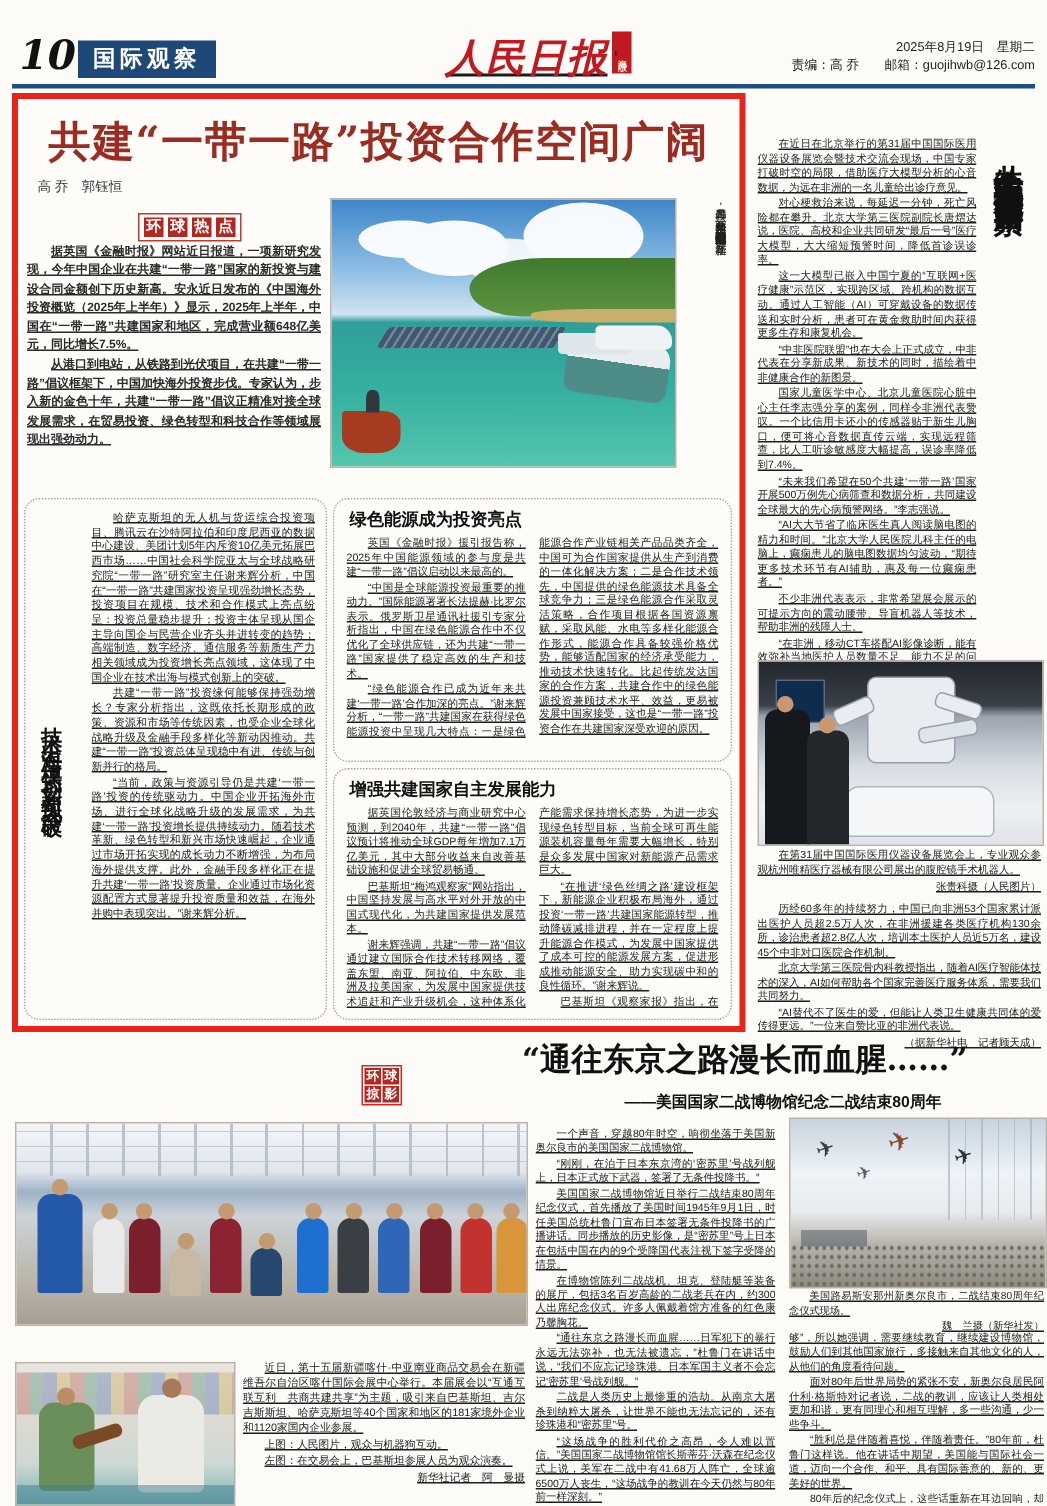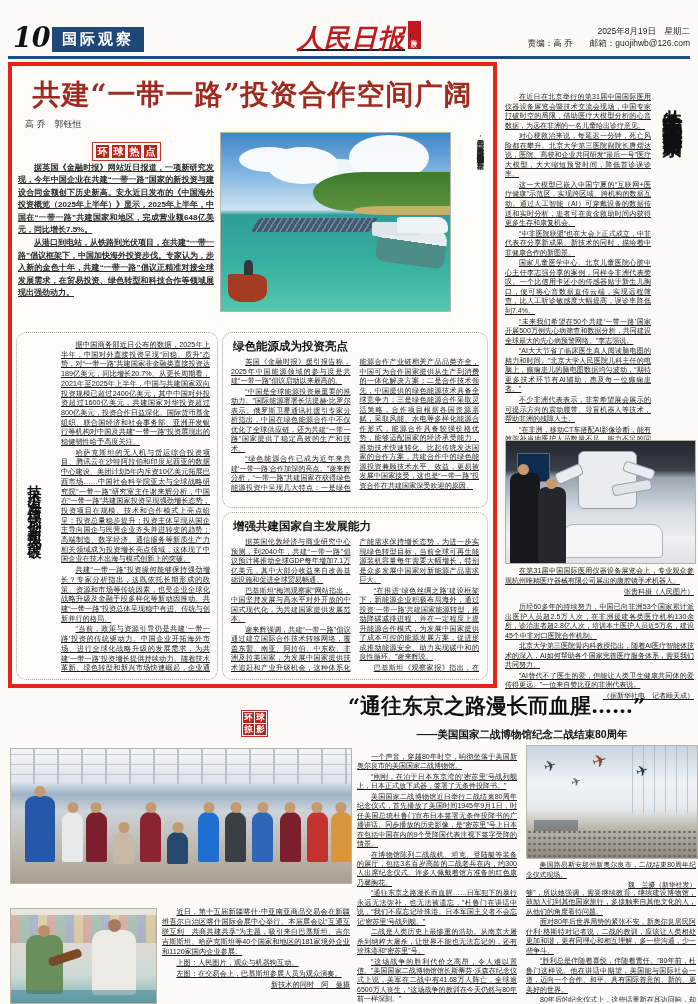--- a/index.html
+++ b/index.html
@@ -139,21 +139,20 @@
       <div class="solar"></div>
       <div class="boat-a"></div>
       <div class="boat-b"></div>
       <div class="boat-red"></div>
     </div>
     <div class="vcaption">二〇二四年六月，在马来西亚沙捞越，由中国能建广东省电力设计研究院有限公司承建的漂浮光伏发电项目正在建设中。（新华社发）</div>
 
     <div class="secbox sec1">
       <div class="sec1-title">技术出海与模式创新实现突破</div>
       <div class="sec1-text txt">
-        <p>据中国商务部近日公布的数据，2025年上半年，中国对外直接投资呈现“回稳、质升”态势，对“一带一路”共建国家非金融类直接投资达189亿美元，同比增长20.7%。从更长周期看，2021年至2025年上半年，中国与共建国家双向投资规模已超过2400亿美元，其中中国对外投资超过1600亿美元，共建国家对华投资超过800亿美元，投资合作日益深化。国际货币基金组织、联合国经济和社会事务部、亚洲开发银行等机构对中国及共建“一带一路”投资展现出的稳健韧性给予高度关注。</p>
         <p>哈萨克斯坦的无人机与货运综合投资项目、腾讯云在沙特阿拉伯和印度尼西亚的数据中心建设、美团计划5年内斥资10亿美元拓展巴西市场……中国社会科学院亚太与全球战略研究院“一带一路”研究室主任谢来辉分析，中国在“一带一路”共建国家投资呈现强劲增长态势，投资项目在规模、技术和合作模式上亮点纷呈：投资总量稳步提升；投资主体呈现从国企主导向国企与民营企业齐头并进转变的趋势；高端制造、数字经济、通信服务等新质生产力相关领域成为投资增长亮点领域，这体现了中国企业在技术出海与模式创新上的突破。</p>
         <p>共建“一带一路”投资缘何能够保持强劲增长？专家分析指出，这既依托长期形成的政策、资源和市场等传统因素，也受企业全球化战略升级及金融手段多样化等新动因推动。共建“一带一路”投资总体呈现稳中有进、传统与创新并行的格局。</p>
         <p>“当前，政策与资源引导仍是共建‘一带一路’投资的传统驱动力。中国企业开拓海外市场、进行全球化战略升级的发展需求，为共建‘一带一路’投资增长提供持续动力。随着技术革新、绿色转型和新兴市场快速崛起，企业通过市场开拓实现的成长动力不断增强，为布局海外提供支撑。此外，金融手段多样化正在提升共建‘一带一路’投资质量。企业通过市场化资源配置方式显著提升投资质量和效益，在海外并购中表现突出。”谢来辉分析。</p>
       </div>
     </div>
 
     <div class="secbox sec2">
       <div class="sec-header">绿色能源成为投资亮点</div>
       <div class="sec-cols txt">
         <p>英国《金融时报》援引报告称，2025年中国能源领域的参与度是共建“一带一路”倡议启动以来最高的。</p>
@@ -235,21 +234,21 @@
   <div class="photo photo-perform fair-photo2">
     <div class="wall"></div>
     <div class="pf1"></div>
     <div class="pf2"></div>
     <div class="rug"></div>
   </div>
   <div class="fair-text txt">
     <p>近日，第十五届新疆喀什·中亚南亚商品交易会在新疆维吾尔自治区喀什国际会展中心举行。本届展会以“互通互联互利　共商共建共享”为主题，吸引来自巴基斯坦、吉尔吉斯斯坦、哈萨克斯坦等40个国家和地区的181家境外企业和1120家国内企业参展。</p>
     <p>上图：人民图片，观众与机器狗互动。</p>
     <p>左图：在交易会上，巴基斯坦参展人员为观众演奏。</p>
-    <p class="credit-r">新技术的同时　阿　曼摄</p>
+    <p class="credit-r">新华社记者　阿　曼摄</p>
   </div>
 
   <div class="tokyo-headline">“通往东京之路漫长而血腥……”</div>
   <div class="tokyo-subhead">——美国国家二战博物馆纪念二战结束80周年</div>
 
   <div class="tokyo-col1 txt">
     <p>一个声音，穿越80年时空，响彻坐落于美国新奥尔良市的美国国家二战博物馆。</p>
     <p>“刚刚，在泊于日本东京湾的‘密苏里’号战列舰上，日本正式放下武器，签署了无条件投降书。”</p>
     <p>美国国家二战博物馆近日举行二战结束80周年纪念仪式，首先播放了美国时间1945年9月1日，时任美国总统杜鲁门宣布日本签署无条件投降书的广播讲话。同步播放的历史影像，是“密苏里”号上日本在包括中国在内的9个受降国代表注视下签字受降的情景。</p>
     <p>在博物馆陈列二战战机、坦克、登陆艇等装备的展厅，包括3名百岁高龄的二战老兵在内，约300人出席纪念仪式。许多人佩戴着馆方准备的红色康乃馨胸花。</p>

